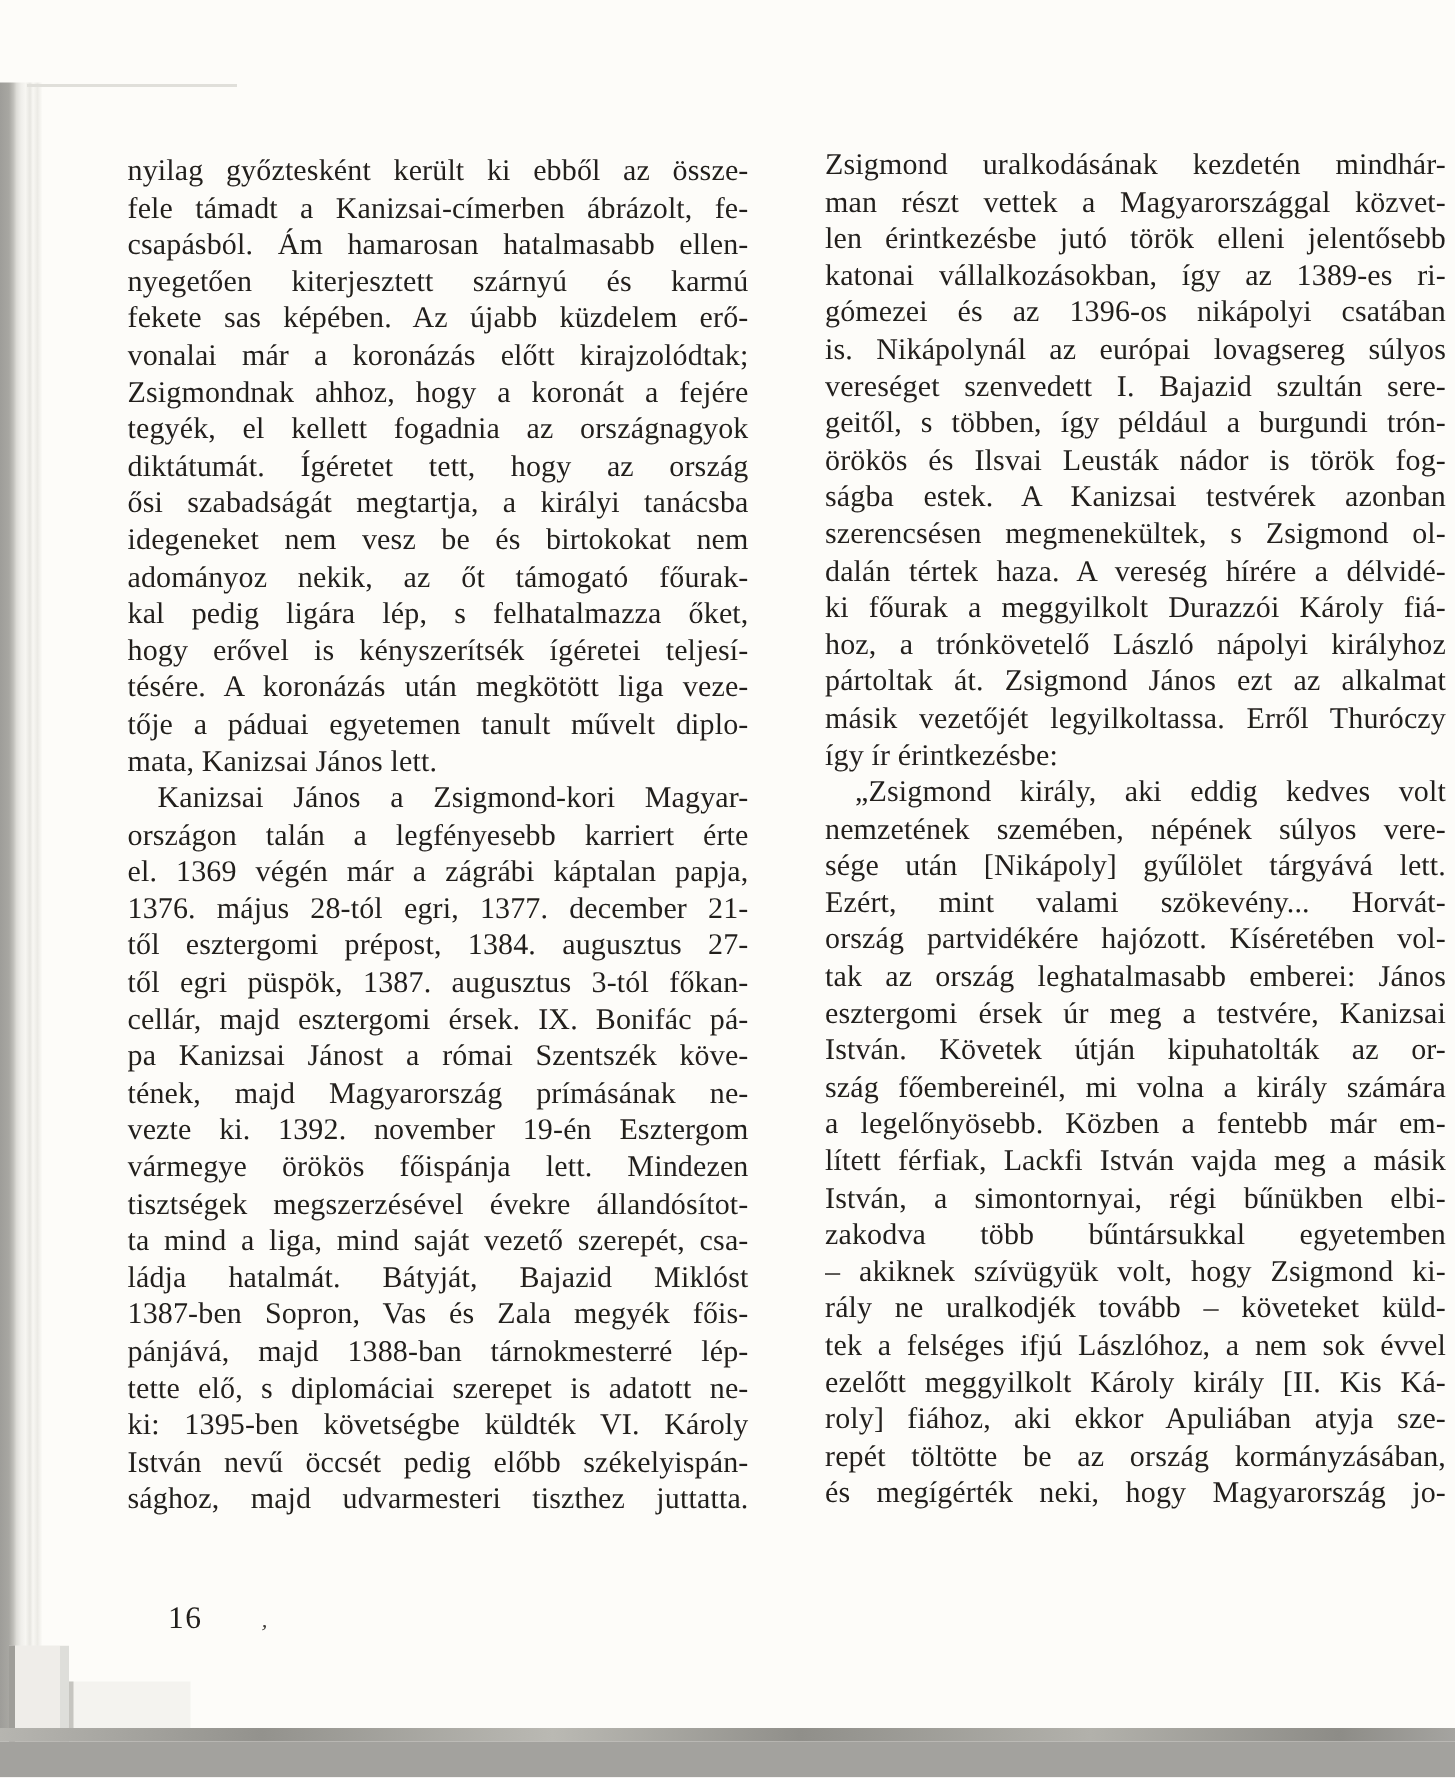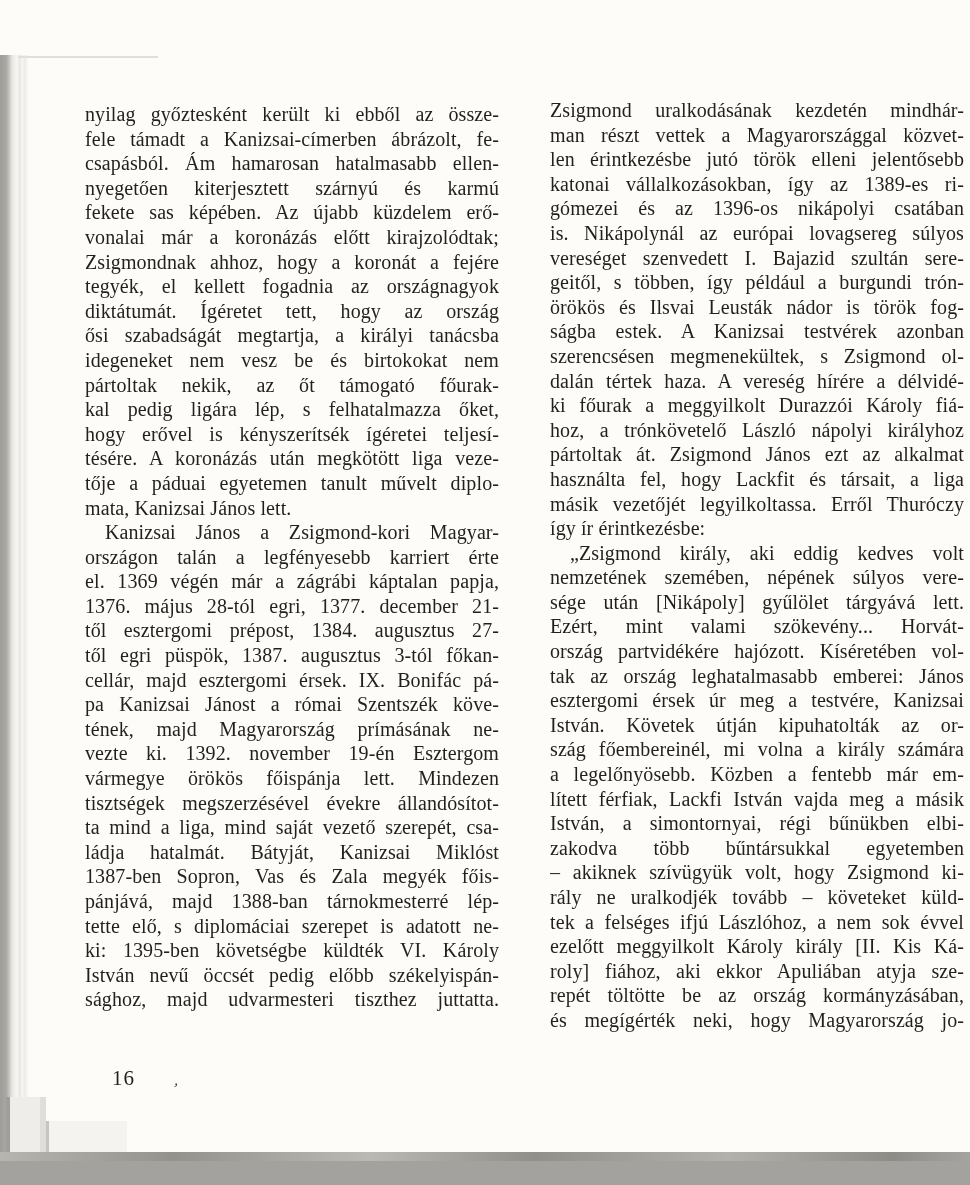--- a/index.html
+++ b/index.html
@@ -105,42 +105,42 @@
         <div class="line">fele támadt a Kanizsai-címerben ábrázolt, fe-</div>
         <div class="line">csapásból. Ám hamarosan hatalmasabb ellen-</div>
         <div class="line">nyegetően kiterjesztett szárnyú és karmú</div>
         <div class="line">fekete sas képében. Az újabb küzdelem erő-</div>
         <div class="line">vonalai már a koronázás előtt kirajzolódtak;</div>
         <div class="line">Zsigmondnak ahhoz, hogy a koronát a fejére</div>
         <div class="line">tegyék, el kellett fogadnia az országnagyok</div>
         <div class="line">diktátumát. Ígéretet tett, hogy az ország</div>
         <div class="line">ősi szabadságát megtartja, a királyi tanácsba</div>
         <div class="line">idegeneket nem vesz be és birtokokat nem</div>
-        <div class="line">pártoltak nekik, az őt támogató főurak-</div>
+        <div class="line">adományoz nekik, az őt támogató főurak-</div>
         <div class="line">kal pedig ligára lép, s felhatalmazza őket,</div>
         <div class="line">hogy erővel is kényszerítsék ígéretei teljesí-</div>
         <div class="line">tésére. A koronázás után megkötött liga veze-</div>
         <div class="line">tője a páduai egyetemen tanult művelt diplo-</div>
         <div class="line final">mata, Kanizsai János lett.</div>
       </div>
       <div class="para">
         <div class="line indent">Kanizsai János a Zsigmond-kori Magyar-</div>
         <div class="line">országon talán a legfényesebb karriert érte</div>
         <div class="line">el. 1369 végén már a zágrábi káptalan papja,</div>
         <div class="line">1376. május 28-tól egri, 1377. december 21-</div>
         <div class="line">től esztergomi prépost, 1384. augusztus 27-</div>
         <div class="line">től egri püspök, 1387. augusztus 3-tól főkan-</div>
         <div class="line">cellár, majd esztergomi érsek. IX. Bonifác pá-</div>
         <div class="line">pa Kanizsai Jánost a római Szentszék köve-</div>
         <div class="line">tének, majd Magyarország prímásának ne-</div>
         <div class="line">vezte ki. 1392. november 19-én Esztergom</div>
         <div class="line">vármegye örökös főispánja lett. Mindezen</div>
         <div class="line">tisztségek megszerzésével évekre állandósítot-</div>
         <div class="line">ta mind a liga, mind saját vezető szerepét, csa-</div>
-        <div class="line">ládja hatalmát. Bátyját, Kanizsai Miklóst</div>
+        <div class="line">ládja hatalmát. Bátyját, Bajazid Miklóst</div>
         <div class="line">1387-ben Sopron, Vas és Zala megyék főis-</div>
         <div class="line">pánjává, majd 1388-ban tárnokmesterré lép-</div>
         <div class="line">tette elő, s diplomáciai szerepet is adatott ne-</div>
         <div class="line">ki: 1395-ben követségbe küldték VI. Károly</div>
         <div class="line">István nevű öccsét pedig előbb székelyispán-</div>
         <div class="line">sághoz, majd udvarmesteri tiszthez juttatta.</div>
       </div>
     </div>
 
   <div class="col col-right">
@@ -153,21 +153,20 @@
         <div class="line">is. Nikápolynál az európai lovagsereg súlyos</div>
         <div class="line">vereséget szenvedett I. Bajazid szultán sere-</div>
         <div class="line">geitől, s többen, így például a burgundi trón-</div>
         <div class="line">örökös és Ilsvai Leusták nádor is török fog-</div>
         <div class="line">ságba estek. A Kanizsai testvérek azonban</div>
         <div class="line">szerencsésen megmenekültek, s Zsigmond ol-</div>
         <div class="line">dalán tértek haza. A vereség hírére a délvidé-</div>
         <div class="line">ki főurak a meggyilkolt Durazzói Károly fiá-</div>
         <div class="line">hoz, a trónkövetelő László nápolyi királyhoz</div>
         <div class="line">pártoltak át. Zsigmond János ezt az alkalmat</div>
-        <div class="line">használta fel, hogy Lackfit és társait, a liga</div>
         <div class="line">másik vezetőjét legyilkoltassa. Erről Thuróczy</div>
         <div class="line final">így ír érintkezésbe:</div>
       </div>
       <div class="para">
         <div class="line indent">„Zsigmond király, aki eddig kedves volt</div>
         <div class="line">nemzetének szemében, népének súlyos vere-</div>
         <div class="line">sége után [Nikápoly] gyűlölet tárgyává lett.</div>
         <div class="line">Ezért, mint valami szökevény... Horvát-</div>
         <div class="line">ország partvidékére hajózott. Kíséretében vol-</div>
         <div class="line">tak az ország leghatalmasabb emberei: János</div>

